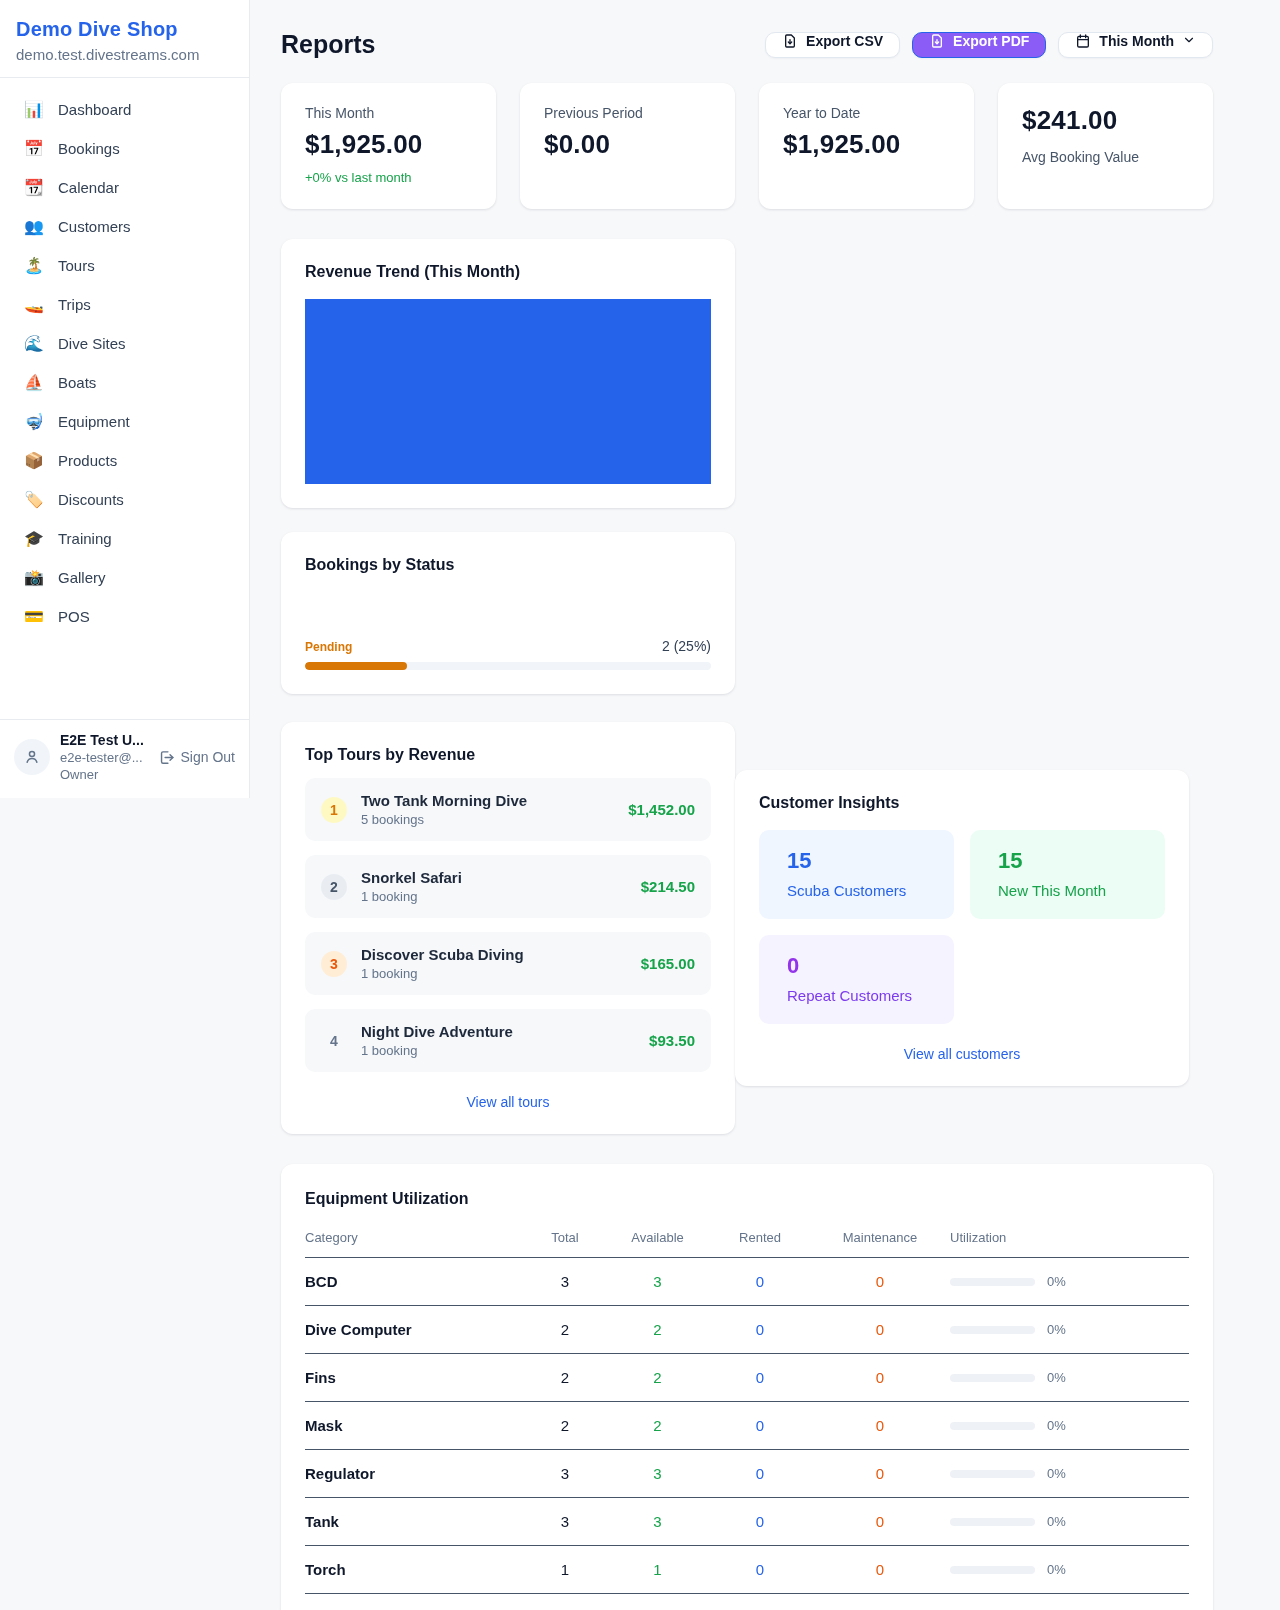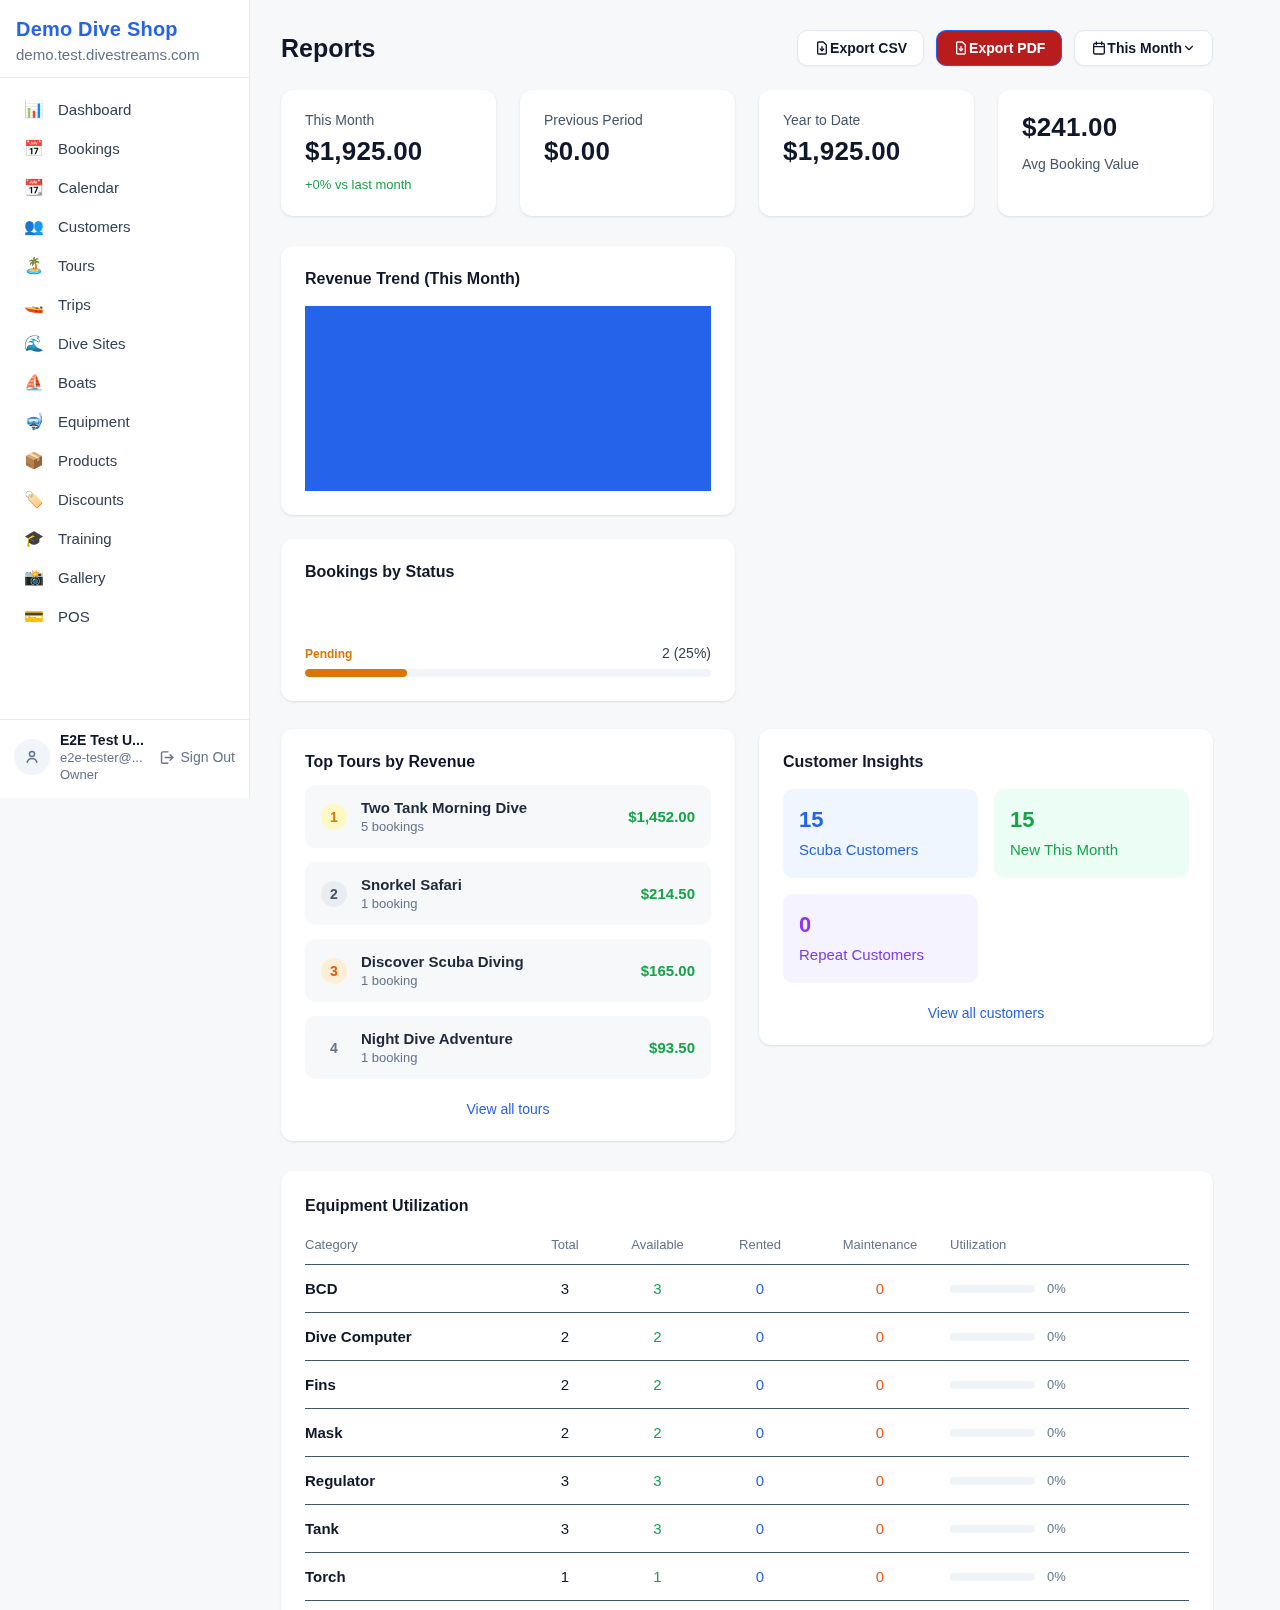--- a/index.html
+++ b/index.html
@@ -48,28 +48,28 @@
     margin-left:auto; display:flex; align-items:center; gap:6px;
     color:#64748b; font-size:14px; cursor:pointer; text-decoration:none; flex:0 0 auto;
   }
   
   .main { margin-left:250px; padding:30px 32px 0 31px; width:1030px; }
   .content { width:932px; }
   .page-header { display:flex; align-items:center; justify-content:space-between; }
   .page-title { font-size:25px; font-weight:800; color:#0f172a; }
   .header-actions { display:flex; gap:12px; }
   .btn {
-    display:flex; align-items:center; 
-    height:36px; padding:0 16px;
+    display:flex; align-items:flex-start; gap:8px;
+    height:26px; padding:0 16px;
     border-radius:10px; font-size:14px; font-weight:600;
     background:#fff; color:#0f172a;
     border:1px solid #e2e8f0; cursor:pointer;
     box-shadow:0 1px 2px rgba(16,24,40,.04);
   }
-  .btn-primary { background:#b91c1c; color:#fff; border-color:#2563eb; }
+  .btn-primary { background:#8b5cf6; color:#fff; border-color:#2563eb; }
   .btn svg { display:block; }
   
   .stats-row { display:flex; gap:24px; margin-top:24px; }
   .card {
     background:#fff; border-radius:12px;
     box-shadow:0 1px 3px rgba(16,24,40,.08), 0 1px 2px rgba(16,24,40,.04);
   }
   .stat-card { flex:1; padding:22px 24px; min-height:126px; }
   .stat-label { font-size:14px; color:#475569; }
   .stat-value { font-size:26px; font-weight:700; color:#0f172a; margin-top:8px; letter-spacing:.2px; }
@@ -87,21 +87,21 @@
   .status-line { display:flex; justify-content:space-between; align-items:baseline; }
   .status-name { font-size:12px; font-weight:700;margin-top:48px; }
   .status-name.pending { color:#d97706; }
   .status-name.confirmed { color:#16a34a; }
   .status-count { font-size:14px; color:#334155; }
   .track { margin-top:8px; height:8px; background:#f1f5f9; border-radius:4px; overflow:hidden; }
   .fill { height:100%; border-radius:4px; }
   .fill.pending { background:#d97706; }
   .fill.confirmed { background:#16a34a; }
   
-  .row-3 { display:flex; gap:24px; margin-top:28px; align-items:flex-start; }
+  .row-3 { display:flex; margin-top:28px; align-items:center; }
   .tours-card { width:454px; padding:24px; }
   .insights-card { width:454px; padding:24px; }
   .tour-item {
     display:flex; align-items:center; gap:14px;
     background:#f6f8fa; border-radius:10px;
     padding:14px 16px; margin-top:14px;
   }
   .rank {
     width:26px; height:26px; border-radius:50%;
     display:flex; align-items:center; justify-content:center;
@@ -111,21 +111,21 @@
   .rank.r2 { background:#e9edf2; color:#475569; }
   .rank.r3 { background:#ffedd5; color:#ea580c; }
   .rank.r4 { background:transparent; color:#64748b; }
   .tour-info { min-width:0; }
   .tour-name { font-size:15px; font-weight:700; color:#1e293b; }
   .tour-bookings { font-size:13px; color:#64748b; margin-top:3px; }
   .tour-revenue { margin-left:auto; font-size:15px; font-weight:700; color:#16a34a; white-space:nowrap; }
   .view-all { display:block; text-align:center; color:#2563eb; font-size:14px; margin-top:22px; cursor:pointer; text-decoration:none; }
   
   .tiles { display:grid; grid-template-columns:1fr 1fr; gap:16px; margin-top:18px; }
-  .tile { border-radius:10px; padding:18px 18px 20px 16px; }
+  .tile { border-radius:10px; padding:18px 18px 20px 28px; }
   .tile-value { font-size:22px; font-weight:700; }
   .tile-label { font-size:15px; margin-top:8px; }
   .tile.blue   { background:#eff6ff; } .tile.blue .tile-value, .tile.blue .tile-label { color:#2563eb; }
   .tile.green  { background:#ecfdf5; } .tile.green .tile-value, .tile.green .tile-label { color:#16a34a; }
   .tile.purple { background:#f5f3ff; } .tile.purple .tile-value { color:#9333ea; } .tile.purple .tile-label { color:#7c3aed; }
   .tile.orange { background:#ffedd5; } .tile.orange .tile-value, .tile.orange .tile-label { color:#ea580c; }
   
   .equipment-card { margin-top:30px; width:932px; padding:26px 24px 24px 24px; }
   .eq-table { margin-top:22px; }
   .eq-grid { display:grid; grid-template-columns:220px 80px 105px 100px 140px 1fr; align-items:center; }

